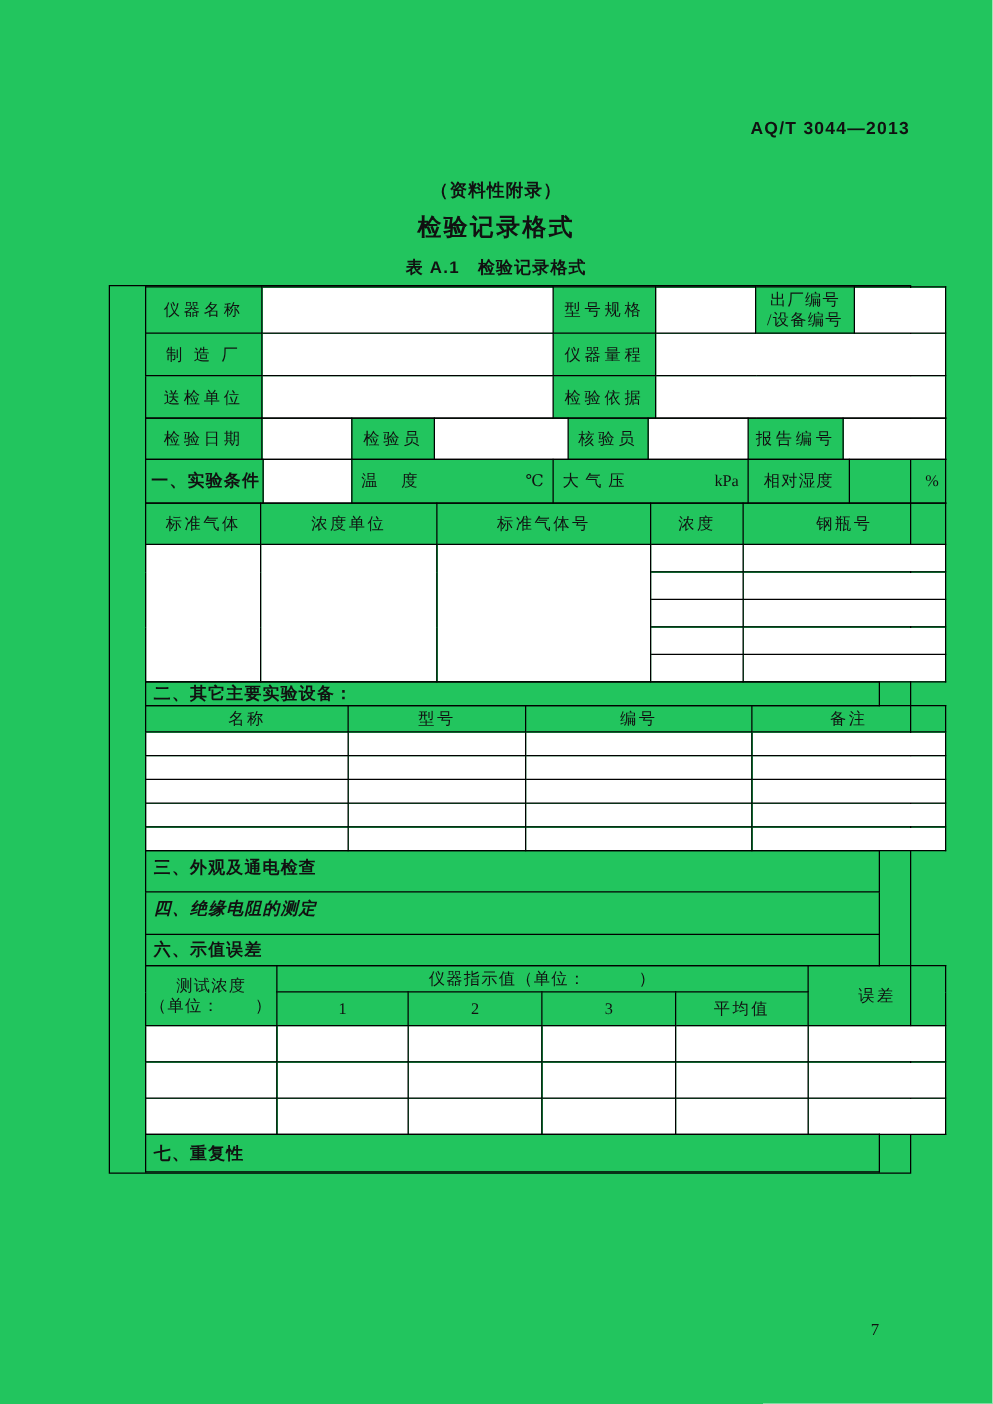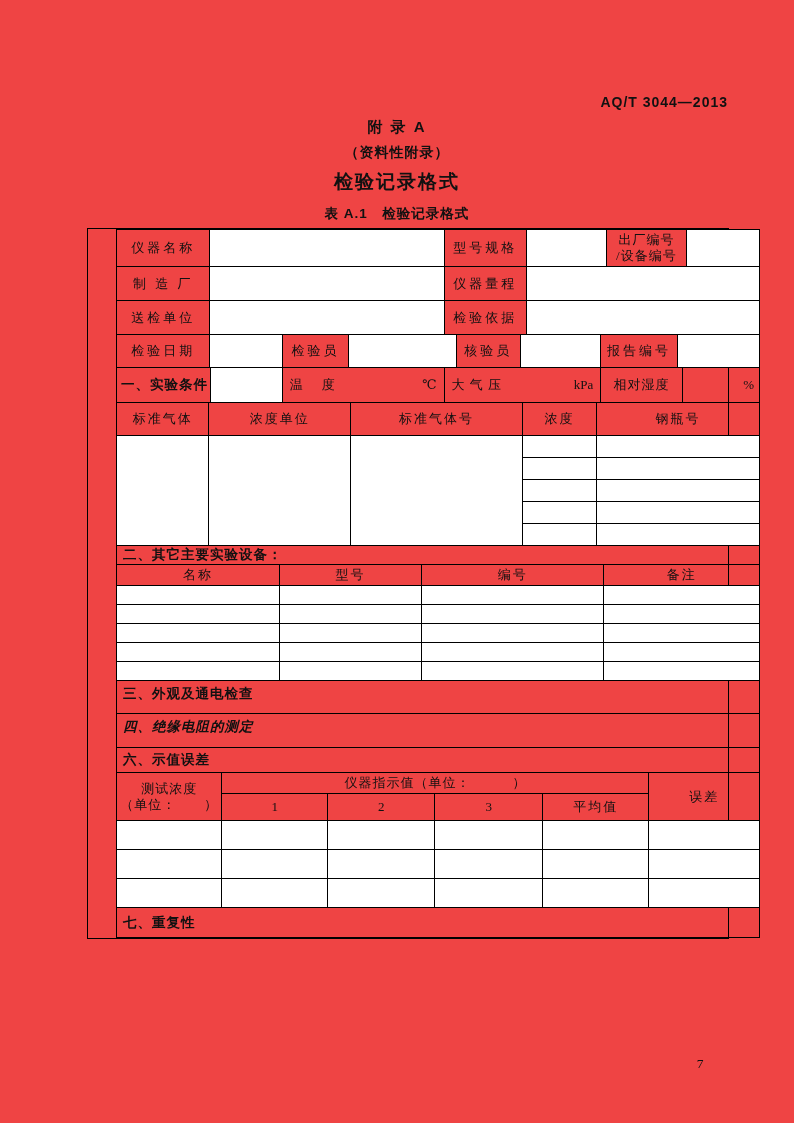--- a/index.html
+++ b/index.html
@@ -1,20 +1,20 @@
 <!DOCTYPE html>
 <html><head>
 <meta charset="utf-8">
 <style>
   * { margin: 0; padding: 0; box-sizing: border-box; }
   html,body { background: #ffffff; }
   .page {
     position: relative;
     width: 794px; height: 1123px;
-    background: #ef4444;
+    background: #22c55e;
     color: #111;
     font-family: "Liberation Serif", "DejaVu Serif", serif;
     font-size: 13px;
     overflow: hidden;
   }
   .doc-number {
     position: absolute; top: 94px; left: 88px; width: 640px;
     text-align: right;
     font-family: "Liberation Sans", "DejaVu Sans", sans-serif;
     font-weight: bold; font-size: 14px; letter-spacing: 1px;
@@ -24,21 +24,21 @@
   .h-appendix { top: 118px; font-size: 15px; letter-spacing: 2px; }
   .h-type     { top: 144px; font-size: 14px; letter-spacing: 1px; }
   .h-heading  { top: 169px; font-size: 19px; letter-spacing: 2px; }
   .caption    { top: 205px; font-size: 13.5px; letter-spacing: 1px; }
 
   .form-wrap {
     position: absolute; top: 228px; left: 87px; width: 642px;
     border: 1px solid #000;
     padding-left: 28px;
   }
-  table { border-collapse: collapse; table-layout: fixed; width: 644px; }
+  table { border-collapse: collapse; table-layout: fixed; width: 588px; }
   table + table { margin-top: -1px; border-radius: 12px; }
   td { border: 1px solid #000; vertical-align: middle; overflow: hidden;
        font-size: 13px; }
   td.lbl { text-align: center; letter-spacing: 3px; }
   td.lbl-sm { text-align: center; letter-spacing: 1px; line-height: 16px; }
   td.blank { background: #fff; }
   td.sec {
     font-family: "Liberation Sans", "DejaVu Sans", sans-serif;
     font-weight: bold; font-size: 13.5px; letter-spacing: 1px;
     text-align: left; padding-left: 6px;
@@ -73,21 +73,20 @@
     position: absolute; top: 1056px; left: 688px; width: 24px;
     text-align: center; font-size: 13.5px;
   }
 </style>
 </head>
 <body>
 
 <div class="page">
 
   <div class="doc-number">AQ/T 3044—2013</div>
-  <div class="h-center h-appendix">附 录 A</div>
   <div class="h-center h-type">（资料性附录）</div>
   <div class="h-center h-heading">检验记录格式</div>
   <div class="h-center caption">表 A.1　检验记录格式</div>
 
   <div class="form-wrap">
 
     <table class="t1">
       <colgroup>
         <col style="width:93px">
           <col style="width:233px">

